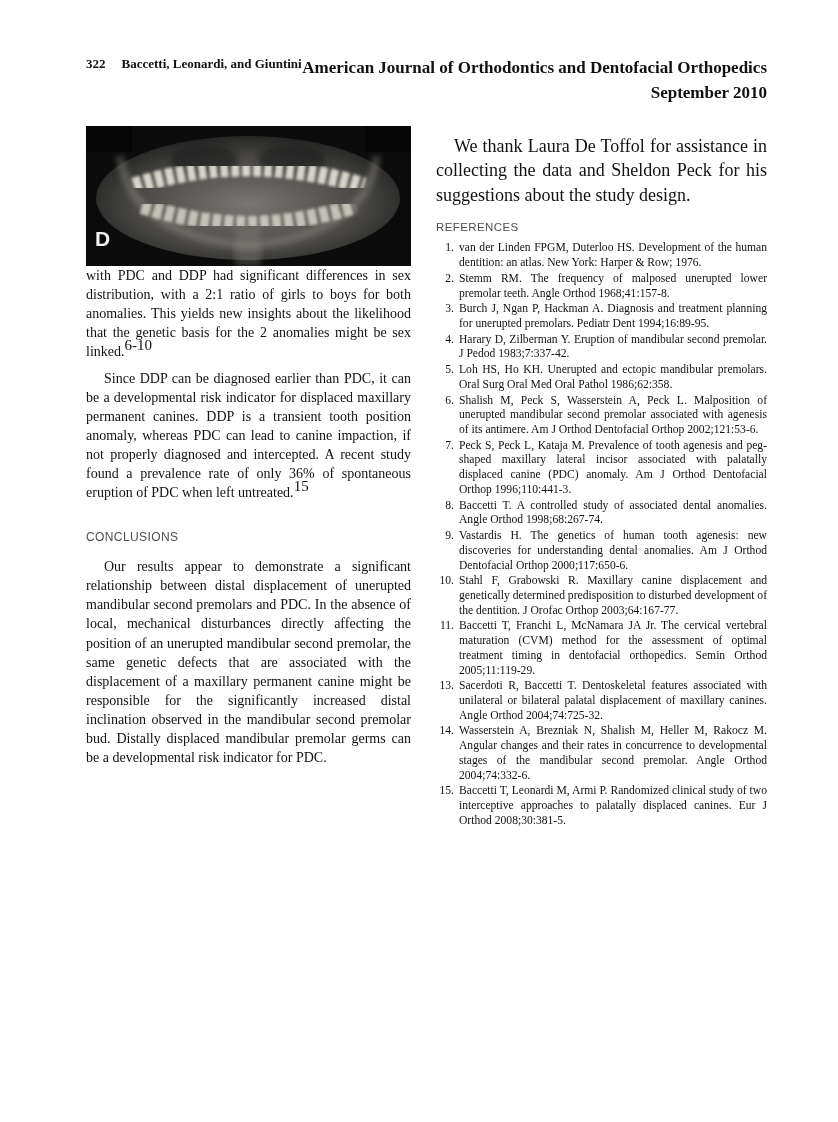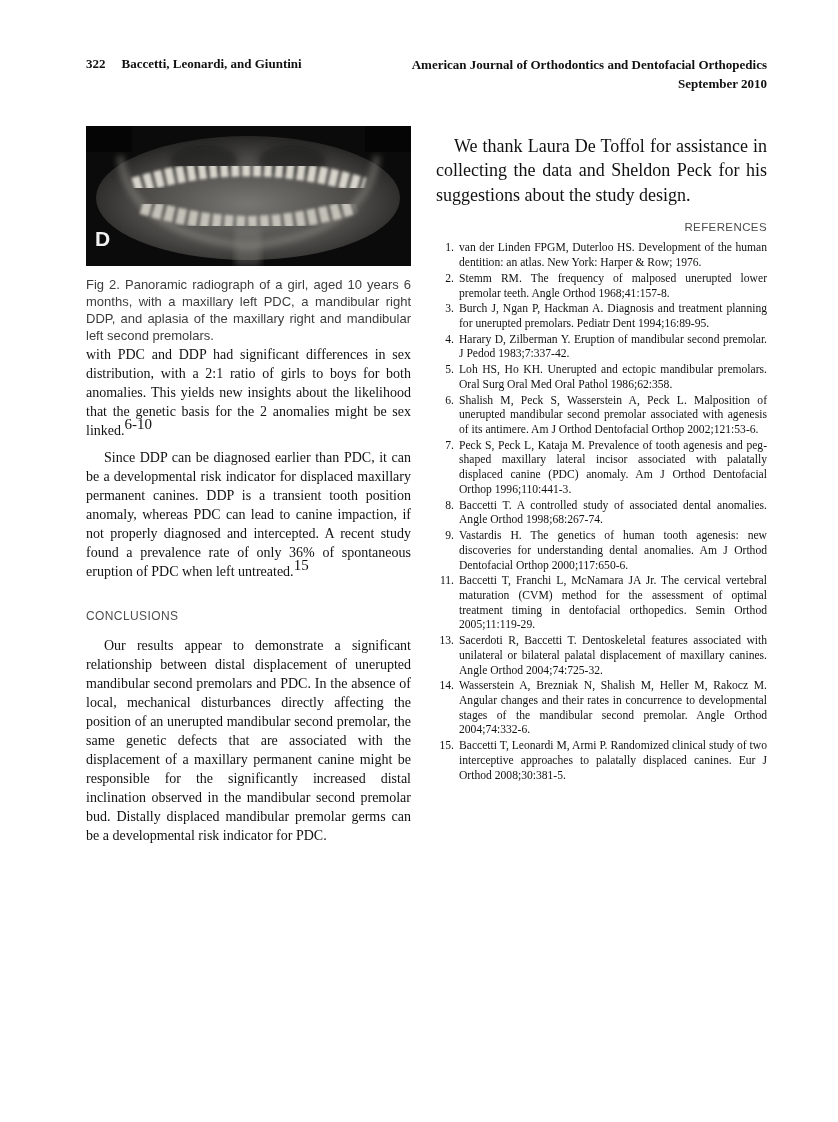--- a/index.html
+++ b/index.html
@@ -13,21 +13,21 @@
   .page { position:relative; width:838px; height:876px; background:#fff; }
 
   
   .header {
     position:absolute; top:56px; left:86px; width:681px;
     display:flex; justify-content:space-between; align-items:flex-start;
     font-weight:bold;
   }
   .header-left { font-size:13px; white-space:nowrap; }
   .header-left .pgnum { margin-right:16px; }
-  .header-right { text-align:right; font-size:13px; line-height:1.45; }
+  .header-right { text-align:right; font-size:17px; line-height:1.45; }
 
   
   .columns {
     position:absolute; top:122px; left:86px; width:681px;
     display:grid; grid-template-columns:325px 331px; column-gap:25px;
   }
   .col { min-width:0; }
 
   
   .figure { margin:4px 0 0 0; }
@@ -51,21 +51,20 @@
     font-family:"Liberation Sans", sans-serif;
     font-size:12px; font-weight:normal; color:#4d4d4d;
     letter-spacing:0.4px;
     margin:28px 0 13px 0;
   }
   .refs-heading {
     font-family:"Liberation Sans", sans-serif;
     font-size:11.5px; font-weight:normal; color:#4d4d4d;
     letter-spacing:0.4px;
     margin:14px 0 8px 0;
-    text-align:right;
   }
 
   
   .refs { margin:0; padding:0; }
   .ref-row { display:flex; font-size:11.6px; line-height:1.27; margin:0 0 1px 0; }
   .ref-num { flex:none; width:18px; text-align:right; margin-right:5px; }
   .ref-text { flex:1; text-align:justify; min-width:0; }
 </style>
 </head>
 <body>
@@ -113,21 +112,20 @@
 
           <path d="M56 80 Q110 97 162 98 Q215 97 269 80" stroke="#d2d0c6" stroke-width="16" fill="none" stroke-dasharray="9 3" opacity="0.88" filter="url(#soft)"></path>
 
           <rect x="149" y="102" width="26" height="38" fill="#8b8a84" opacity="0.35" filter="url(#softer)"></rect>
 
           <rect x="0" y="0" width="46" height="26" fill="#050505" opacity="0.85"></rect>
           <rect x="279" y="0" width="46" height="26" fill="#050505" opacity="0.85"></rect>
 
           <text x="9" y="120" font-family="Liberation Sans, sans-serif" font-size="21" font-weight="bold" fill="#f2f2f2">D</text>
         </svg>
-        <div class="caption">Fig 2. Panoramic radiograph of a girl, aged 10 years 6 months, with a maxillary left PDC, a mandibular right DDP, and aplasia of the maxillary right and mandibular left second premolars.</div>
       </div>
 
       <p class="body mt"><span>with PDC and DDP had significant differences in sex distribution, with a 2:1 ratio of girls to boys for both anomalies. This yields new insights about the likelihood that the genetic basis for the 2 anomalies might be sex linked.</span><sup class="refmark">6-10</sup></p>
 
       <p class="body indent" style="margin-top:8px;"><span>Since DDP can be diagnosed earlier than PDC, it can be a developmental risk indicator for displaced maxillary permanent canines. DDP is a transient tooth position anomaly, whereas PDC can lead to canine impaction, if not properly diagnosed and intercepted. A recent study found a prevalence rate of only 36% of spontaneous eruption of PDC when left untreated.</span><sup class="refmark">15</sup></p>
 
       <h2 class="section-heading">CONCLUSIONS</h2>
 
       <p class="body indent">Our results appear to demonstrate a significant relationship between distal displacement of unerupted mandibular second premolars and PDC. In the absence of local, mechanical disturbances directly affecting the position of an unerupted mandibular second premolar, the same genetic defects that are associated with the displacement of a maxillary permanent canine might be responsible for the significantly increased distal inclination observed in the mandibular second premolar bud. Distally displaced mandibular premolar germs can be a developmental risk indicator for PDC.</p>
 
@@ -170,20 +168,24 @@
           </div>
           <div class="ref-row">
             <span class="ref-num">8.</span>
             <span class="ref-text">Baccetti T. A controlled study of associated dental anomalies. Angle Orthod 1998;68:267-74.</span>
           </div>
           <div class="ref-row">
             <span class="ref-num">9.</span>
             <span class="ref-text">Vastardis H. The genetics of human tooth agenesis: new discoveries for understanding dental anomalies. Am J Orthod Dentofacial Orthop 2000;117:650-6.</span>
           </div>
           <div class="ref-row">
+            <span class="ref-num">10.</span>
+            <span class="ref-text">Stahl F, Grabowski R. Maxillary canine displacement and genetically determined predisposition to disturbed development of the dentition. J Orofac Orthop 2003;64:167-77.</span>
+          </div>
+          <div class="ref-row">
             <span class="ref-num">11.</span>
             <span class="ref-text">Baccetti T, Franchi L, McNamara JA Jr. The cervical vertebral maturation (CVM) method for the assessment of optimal treatment timing in dentofacial orthopedics. Semin Orthod 2005;11:119-29.</span>
           </div>
           <div class="ref-row">
             <span class="ref-num">13.</span>
             <span class="ref-text">Sacerdoti R, Baccetti T. Dentoskeletal features associated with unilateral or bilateral palatal displacement of maxillary canines. Angle Orthod 2004;74:725-32.</span>
           </div>
           <div class="ref-row">
             <span class="ref-num">14.</span>
             <span class="ref-text">Wasserstein A, Brezniak N, Shalish M, Heller M, Rakocz M. Angular changes and their rates in concurrence to developmental stages of the mandibular second premolar. Angle Orthod 2004;74:332-6.</span>

